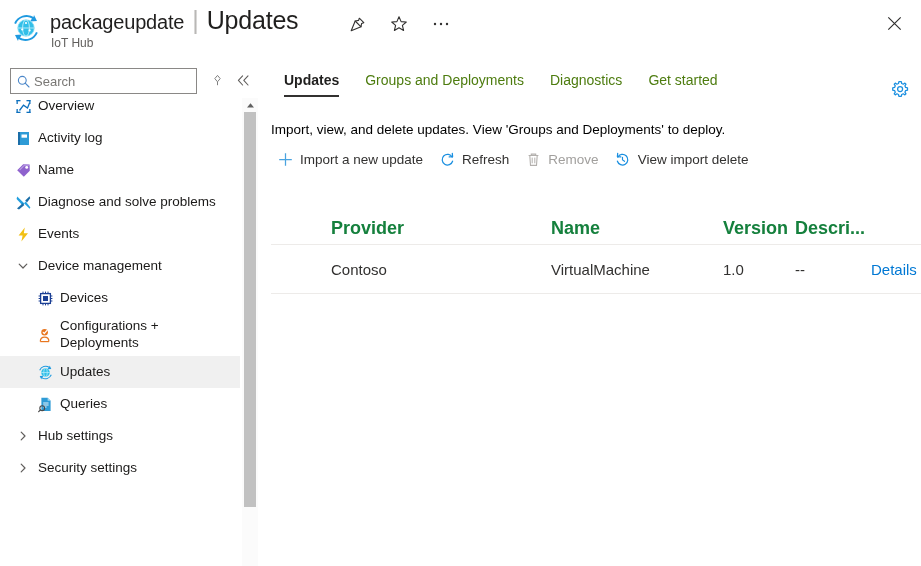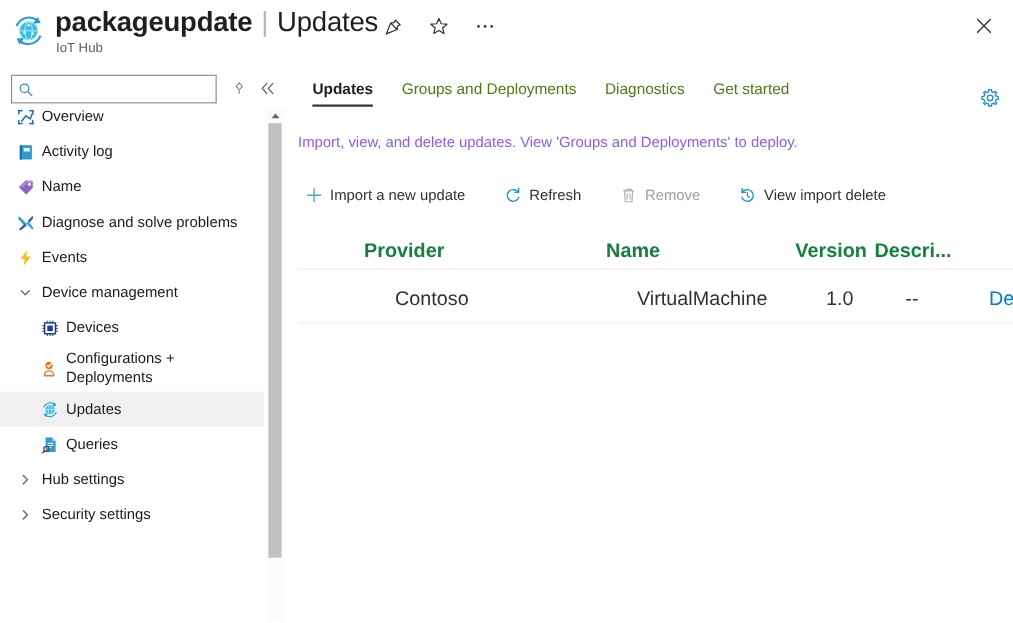--- a/index.html
+++ b/index.html
@@ -11,21 +11,21 @@
     color: #1b1a19;
     -webkit-font-smoothing: antialiased;
   }
   .page { position: relative; width: 921px; height: 566px; background:#fff; }
 
   
   .header { position:absolute; left:0; top:0; width:921px; height:60px; background:#fff; }
   .res-icon { position:absolute; left:10px; top:12px; width:32px; height:32px; }
   .title-wrap { position:absolute; left:50px; top:6px; }
   .title-line { display:flex; align-items:baseline; gap:8px; }
-  .title-main { font-size:25px; font-weight:bold; color:#201f1e; letter-spacing:-0.2px; }
+  .title-main { font-size:20px; font-weight:normal; color:#201f1e; letter-spacing:-0.2px; }
   .title-sep { font-size:25px; color:#b9b8b6; font-weight:300; }
   .title-sub { font-size:25px; color:#201f1e; font-weight:400; letter-spacing:-0.2px; }
   .subtitle { font-size:12px; color:#605e5c; margin-top:1px; margin-left:1px; }
   .hdr-actions { position:absolute; left:344px; top:11px; display:flex; align-items:center; gap:16px; }
   .hdr-btn { width:26px; height:26px; display:flex; align-items:center; justify-content:center;
              cursor:pointer; color:#323130; }
   .close-btn { position:absolute; right:12px; top:8px; width:30px; height:30px;
                display:flex; align-items:center; justify-content:center; cursor:pointer; color:#323130; }
 
   
@@ -65,33 +65,33 @@
 
   
   .content { position:absolute; left:259px; top:60px; width:662px; height:506px; background:#fff; }
   .tabs { position:absolute; left:12px; top:6px; display:flex; align-items:flex-end; gap:0; }
   .tab { padding:6px 13px 9px 13px; font-size:14px; color:#4d7c0f; cursor:pointer; position:relative; }
   .tab.active { font-weight:bold; color:#201f1e; }
   .tab.active::after { content:""; position:absolute; left:13px; right:13px; bottom:0; height:2px; background:#323130; }
   .gear-btn { position:absolute; right:8px; top:16px; width:26px; height:26px;
               display:flex; align-items:center; justify-content:center; cursor:pointer; }
 
-  .descr { position:absolute; left:12px; top:62px; font-size:13.5px; color:#8b5cf6; }
-
-  .cmdbar { position:absolute; left:12px; top:105px; display:flex; align-items:flex-start;gap:19px; }
+  .descr { position:absolute; left:12px; top:62px; font-size:13.5px; color:#000000; }
+
+  .cmdbar { position:absolute; left:12px; top:87px; display:flex; align-items:flex-start; }
   .cmd { display:flex; align-items:center; gap:7px; padding:4px 10px 4px 6px; font-size:13.5px;
          color:#323130; cursor:pointer; }
   .cmd.disabled { color:#a19f9d; cursor:default; }
   .cmd .cico { width:16px; height:16px; display:flex; align-items:center; justify-content:center; }
 
   .tbl { position:absolute; left:12px; top:150px; width:650px; }
   .tbl-head { position:relative; height:34px; border-bottom:1px solid #edebe9; }
   .th { position:absolute; top:8px; font-size:18px; font-weight:bold; color:#15803d; }
   .tbl-row { position:relative; height:48px; border-bottom:1px solid #edebe9; cursor:pointer; }
-  .td { position:absolute; top:16px; font-size:18px; color:#323130;margin-left:28px; }
+  .td { position:absolute; top:16px; font-size:15px; color:#323130; }
   .td.link { color:#0078d4; cursor:pointer; }
 
   .c-provider { left:60px; }
   .c-name { left:280px; }
   .c-version { left:452px; }
   .c-descr { left:524px; }
   .c-details { left:600px; }
 </style>
 </head>
 <body>
@@ -156,20 +156,21 @@
   <div class="sidebar">
 
     <div class="search-row">
       <div class="search-box">
         <span class="mag">
           <svg width="13" height="13" viewBox="0 0 13 13">
             <circle cx="5.3" cy="5.3" r="3.9" fill="none" stroke="#4a86c8" stroke-width="1.1"></circle>
             <path d="M8.2 8.2 L12 12" stroke="#4a86c8" stroke-width="1.1" fill="none" stroke-linecap="round"></path>
           </svg>
         </span>
+        <input type="text" placeholder="Search" style="">
       </div>
 
       <div class="side-icon-btn" style="left:206px;">
         <svg width="13" height="13" viewBox="0 0 13 13">
           <path d="M6.5 1.4 L9.2 4.6 L6.5 7.8 L3.8 4.6 Z" fill="none" stroke="#808080" stroke-width="1"></path>
           <path d="M6.5 8.0 L6.5 11.2" stroke="#808080" stroke-width="1" fill="none"></path>
         </svg>
       </div>
 
       <div class="side-icon-btn" style="left:232px;">

